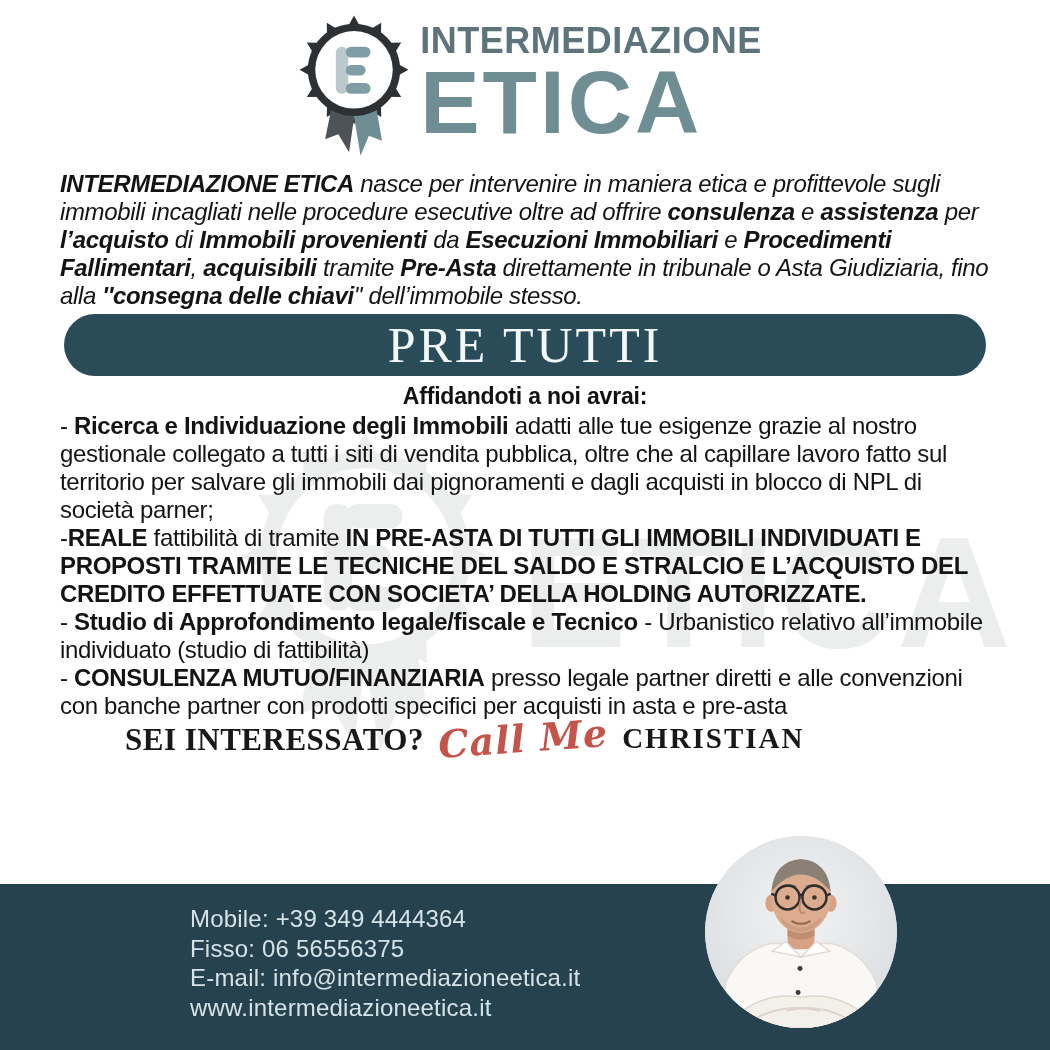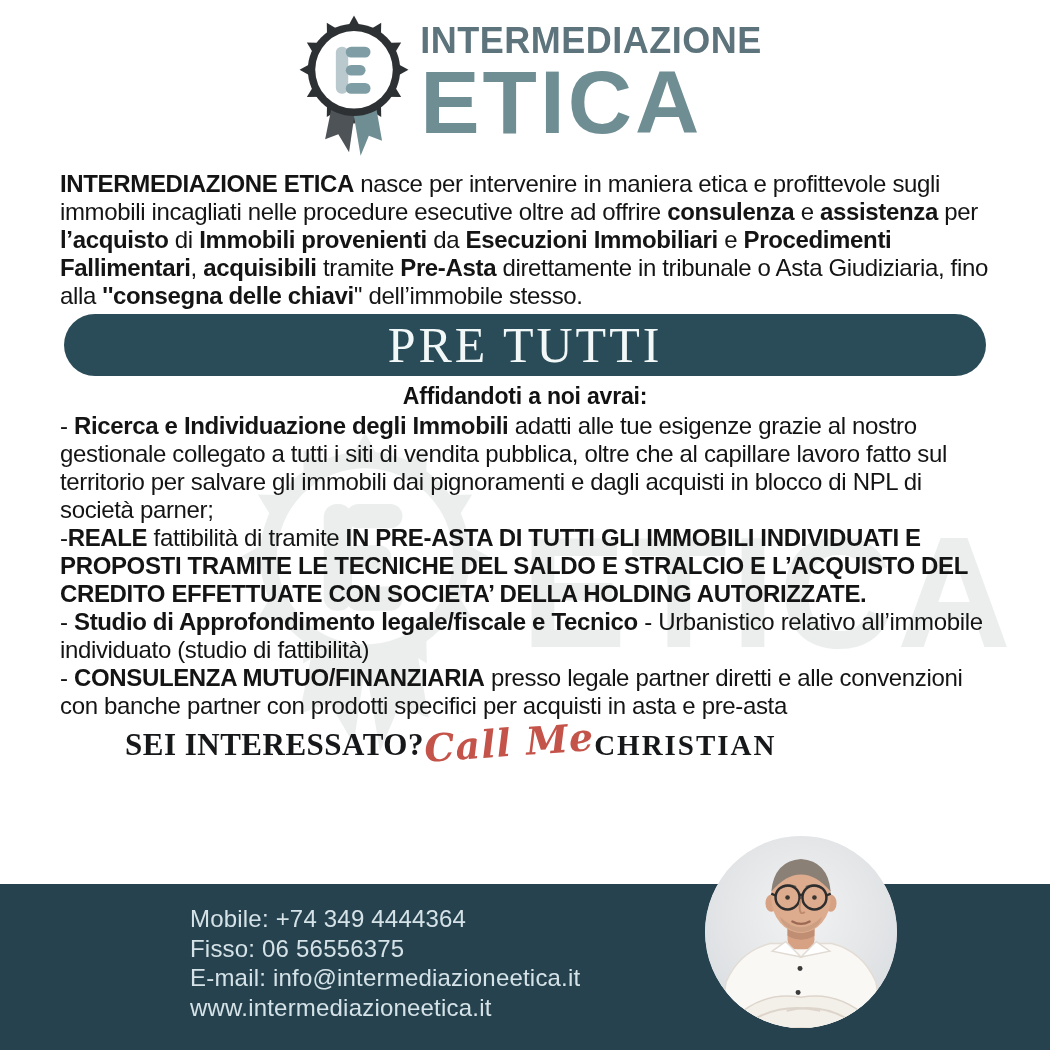--- a/index.html
+++ b/index.html
@@ -31,21 +31,21 @@
   .brand-line2{
     font-weight:700;font-size:89px;letter-spacing:3px;color:var(--brand-teal);line-height:0.92;margin-top:2px;
   }
 
   
   .para{
     position:relative;z-index:1;margin:0 60px;font-size:24px;line-height:28px;
     letter-spacing:-0.35px;color:#141414;
   }
   .para .b{font-weight:700;}
-  .intro{margin-top:6px;}
+  .intro{margin-top:6px;font-style:italic;}
 
   
   .pill{
     position:relative;z-index:1;margin:4px 64px 0 64px;height:62px;border-radius:34px;
     background:var(--pill);display:flex;align-items:center;justify-content:center;
   }
   .pill span{
     font-family:"Liberation Serif", serif;font-size:50px;color:#f2f7f8;
     letter-spacing:3px;line-height:1;
   }
@@ -54,21 +54,21 @@
   .list-heading{
     position:relative;z-index:1;margin:7px 0 2px 0;text-align:center;
     font-size:23px;font-weight:700;color:#111;letter-spacing:-0.2px;
   }
   .benefits{position:relative;z-index:1;}
   .benefits .para{margin-top:0;}
 
   
   .cta{
     position:relative;z-index:1;height:46px;margin-top:2px;padding-left:125px;
-    display:flex;align-items:center;white-space:nowrap;
+    display:flex;align-items:flex-start;gap:14px;white-space:nowrap;
   }
   .cta-q{
     font-family:"Liberation Serif", serif;font-weight:700;font-size:31px;color:#17181a;letter-spacing:0.5px;
   }
   .cta-script{
     font-family:"DejaVu Serif", serif;font-style:italic;font-weight:700;font-size:38px;
     color:var(--script-red);transform:rotate(-4deg);letter-spacing:1px;margin-top:-6px;
   }
   .cta-name{
     font-family:"Liberation Serif", serif;font-weight:700;font-size:29px;color:#17181a;letter-spacing:2px;
@@ -168,21 +168,21 @@
   </div>
 
   <div class="cta">
     <span class="cta-q">SEI INTERESSATO?</span>
     <span class="cta-script">Call Me</span>
     <span class="cta-name">CHRISTIAN</span>
   </div>
 
   <footer class="footer">
     <div class="contact">
-      <div>Mobile: +74 349 4444364</div>
+      <div>Mobile: +39 349 4444364</div>
       <div>Fisso: 06 56556375</div>
       <div>E-mail: info@intermediazioneetica.it</div>
       <div>www.intermediazioneetica.it</div>
     </div>
   </footer>
 
   <div class="photo">
     <svg viewBox="0 0 200 200" width="192" height="192">
       <defs>
         <radialGradient id="bgGrad" cx="50%" cy="40%" r="75%">

